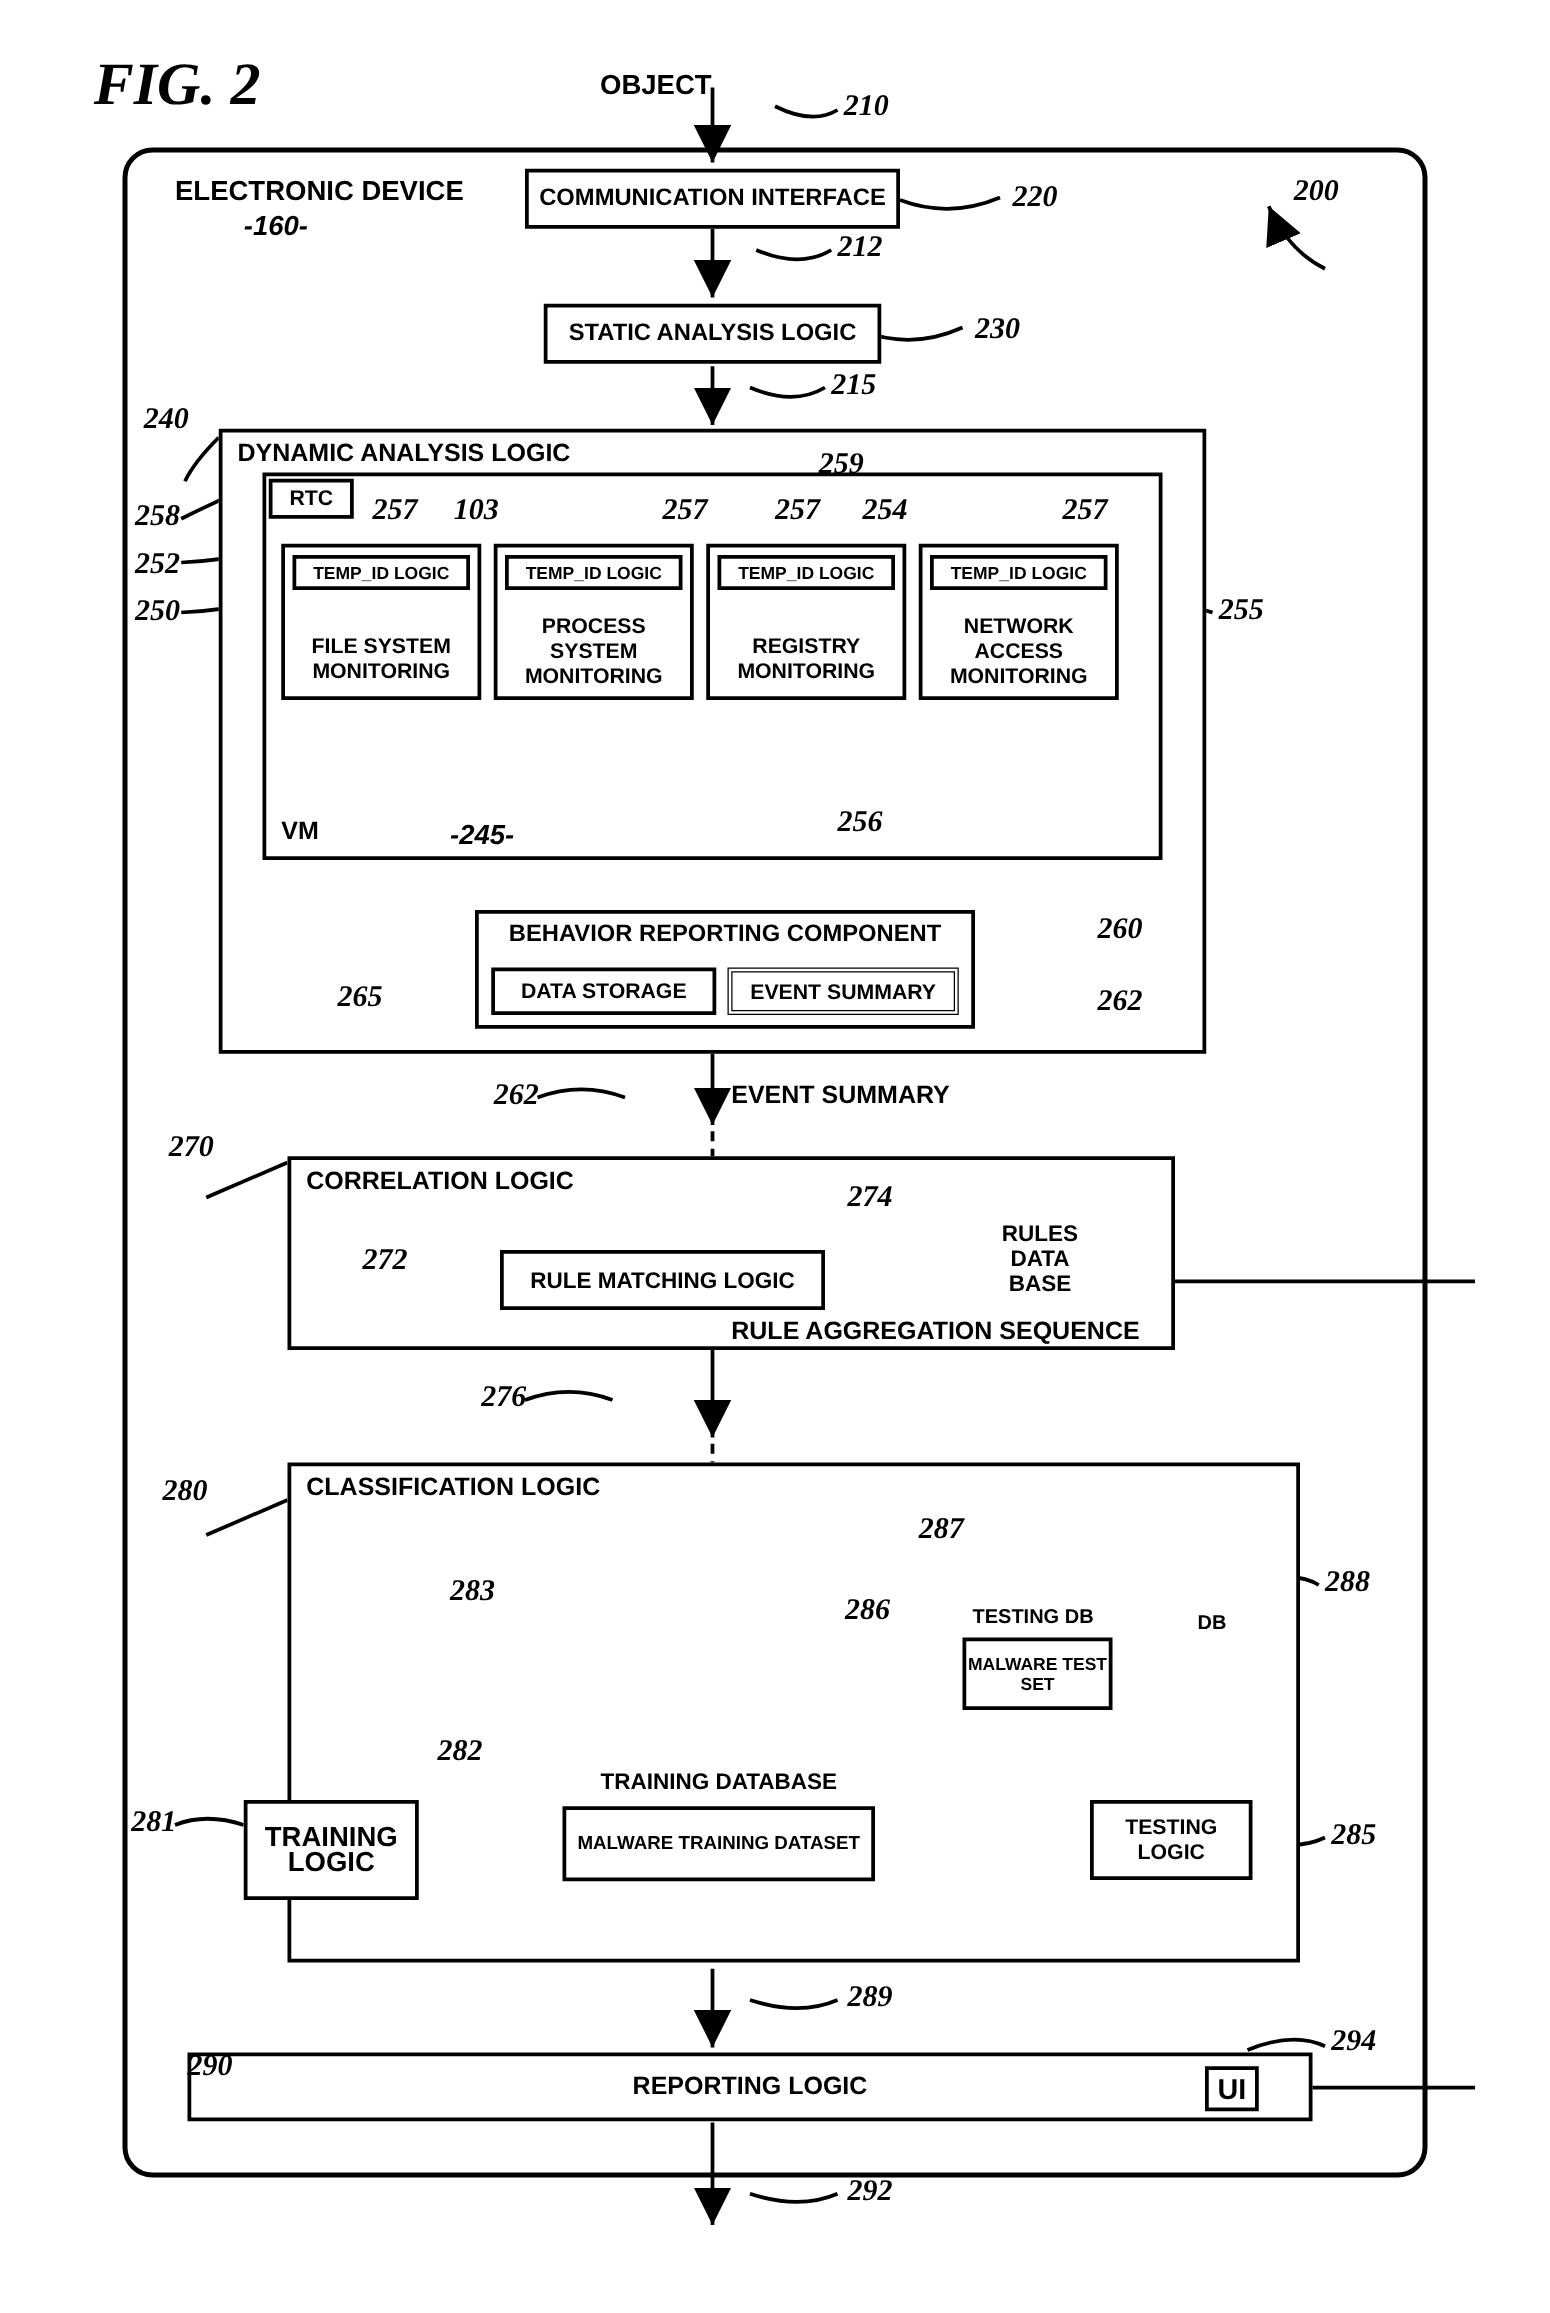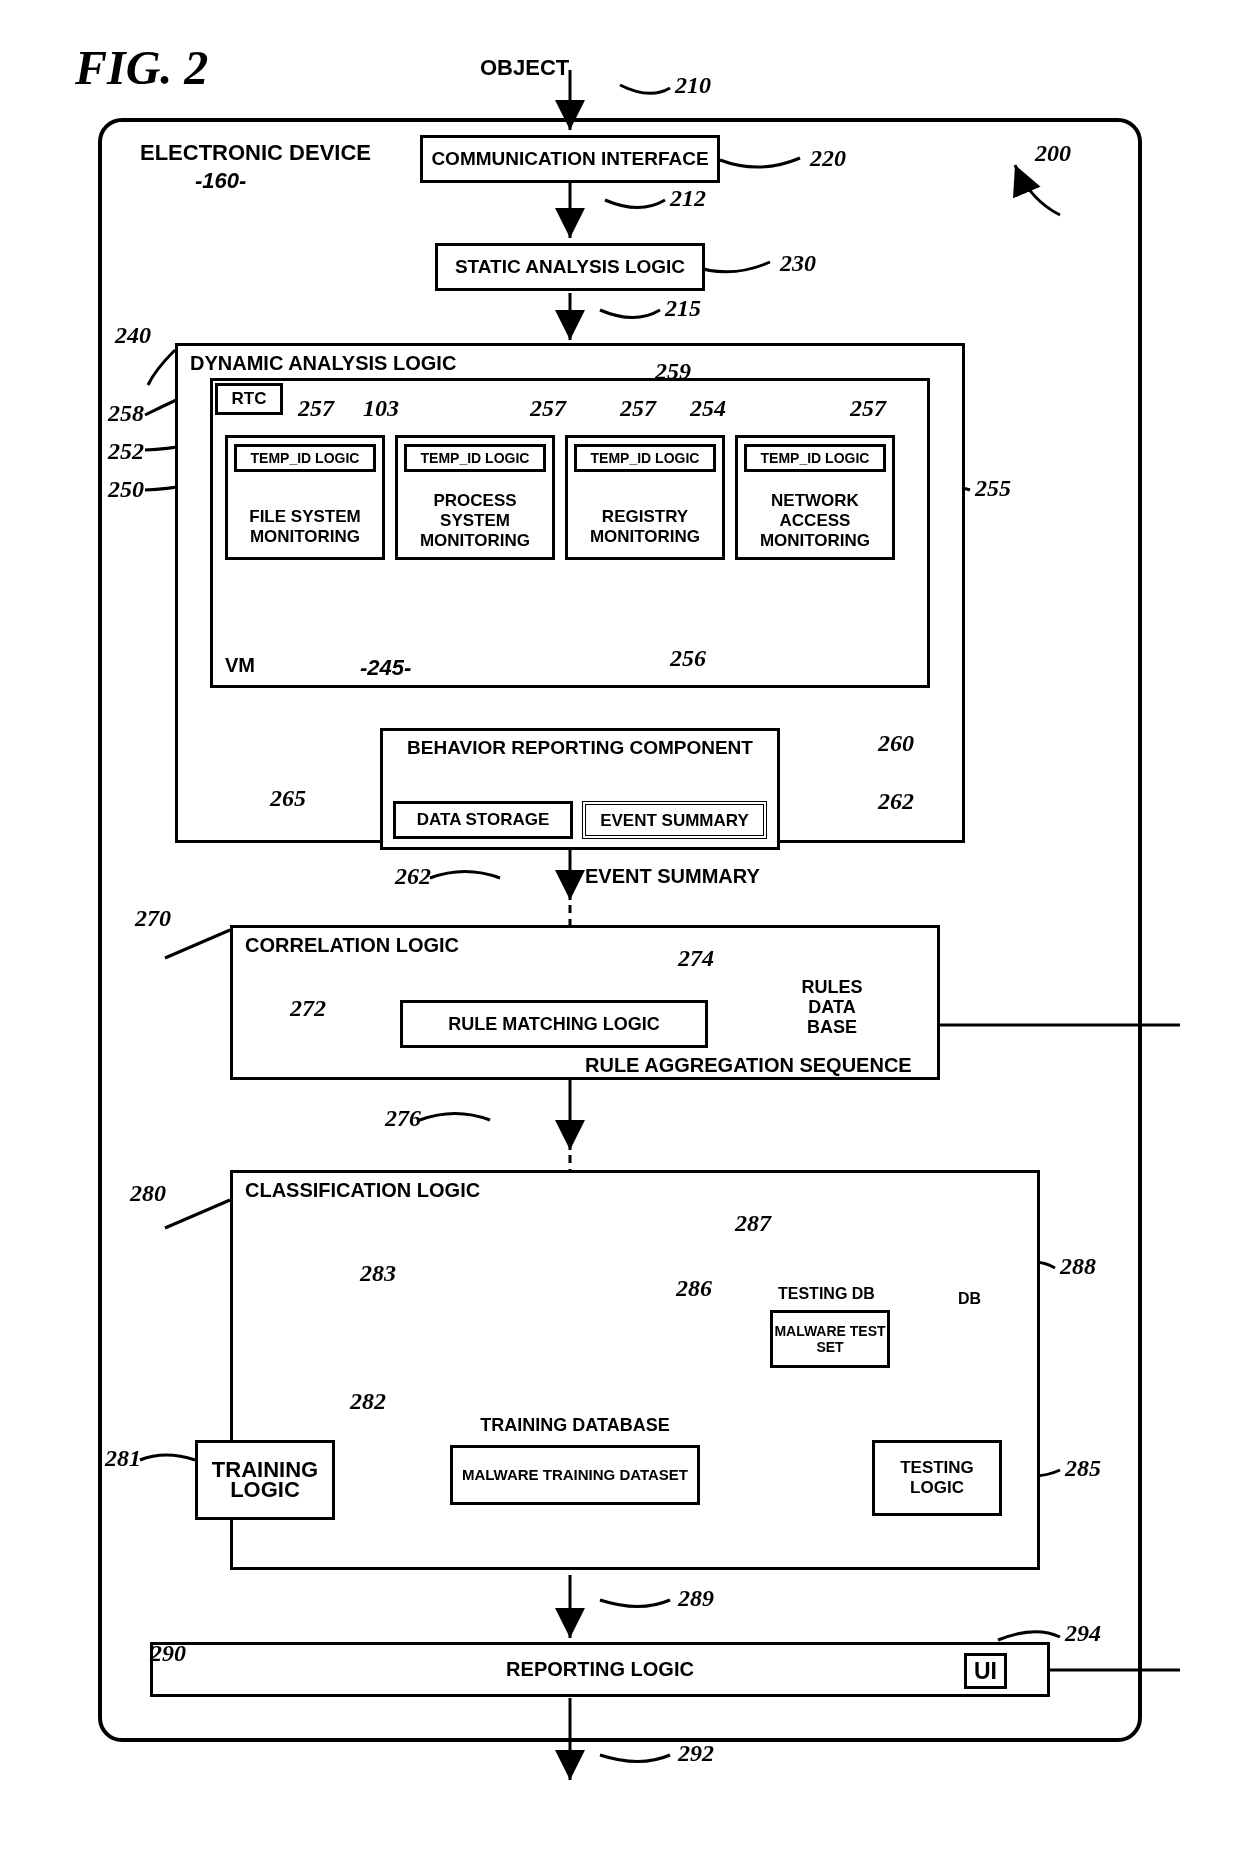--- a/index.html
+++ b/index.html
@@ -192,33 +192,33 @@
 </div>
 <div class="box" style="left:565px;top:435px;width:160px;height:125px;">
   <div class="box" style="left:6px;top:6px;right:6px;height:28px;line-height:22px;font-size:14px;">TEMP_ID LOGIC</div>
   <div style="position:absolute;left:4px;right:4px;bottom:10px;font-size:17px;line-height:20px;">REGISTRY MONITORING</div>
 </div>
 <div class="box" style="left:735px;top:435px;width:160px;height:125px;">
   <div class="box" style="left:6px;top:6px;right:6px;height:28px;line-height:22px;font-size:14px;">TEMP_ID LOGIC</div>
   <div style="position:absolute;left:4px;right:4px;bottom:6px;font-size:17px;line-height:20px;">NETWORK ACCESS MONITORING</div>
 </div>
 
-<div class="box" style="left:380px;top:728px;width:400px;height:122px;">
+<div class="box" style="left:380px;top:728px;width:400px;height:95px;">
   <div style="position:absolute;left:8px;right:8px;top:6px;font-size:19px;">BEHAVIOR REPORTING COMPONENT</div>
   <div class="box" style="left:10px;bottom:8px;width:180px;height:38px;line-height:32px;font-size:17px;border-width:3px;">DATA STORAGE</div>
   <div class="box" style="right:10px;bottom:8px;width:185px;height:38px;line-height:32px;font-size:17px;border:4px double #000;">EVENT SUMMARY</div>
 </div>
 
 <div class="plain" style="left:585px;top:865px;font-size:20px;">EVENT SUMMARY</div>
 
 <div class="box" style="left:230px;top:925px;width:710px;height:155px;text-align:left;">
   <div style="position:absolute;left:12px;top:6px;font-size:20px;">CORRELATION LOGIC</div>
 </div>
 
-<div class="box" style="left:400px;top:1000px;width:308px;height:48px;line-height:42px;font-size:18px;">RULE MATCHING LOGIC</div>
+<div class="box" style="left:400px;top:1000px;width:260px;height:48px;line-height:42px;font-size:18px;">RULE MATCHING LOGIC</div>
 
 <div class="plain" style="left:797px;top:977px;width:70px;text-align:center;font-size:18px;line-height:20px;">RULES DATA BASE</div>
 
 <div class="plain" style="left:585px;top:1054px;font-size:20px;">RULE AGGREGATION SEQUENCE</div>
 
 <div class="box" style="left:230px;top:1170px;width:810px;height:400px;text-align:left;">
   <div style="position:absolute;left:12px;top:6px;font-size:20px;">CLASSIFICATION LOGIC</div>
 </div>
 
 <div class="box" style="left:195px;top:1440px;width:140px;height:80px;font-size:22px;display:flex;align-items:center;justify-content:center;line-height:20px;">
@@ -232,21 +232,21 @@
   </div>
 
 <div class="plain" style="left:778px;top:1285px;font-size:16px;">TESTING DB</div>
 
 <div class="box" style="left:770px;top:1310px;width:120px;height:58px;font-size:14px;display:flex;align-items:center;justify-content:center;line-height:16px;">
     <span>MALWARE TEST SET</span>
   </div>
 
 <div class="plain" style="left:958px;top:1290px;font-size:16px;">DB</div>
 
-<div class="box" style="left:872px;top:1440px;width:130px;height:76px;font-size:17px;display:flex;align-items:center;justify-content:center;line-height:20px;">
+<div class="box" style="left:872px;top:1440px;width:130px;height:64px;font-size:17px;display:flex;align-items:center;justify-content:center;line-height:20px;">
     <span>TESTING LOGIC</span>
   </div>
 
 <div class="box" style="left:150px;top:1642px;width:900px;height:55px;line-height:48px;font-size:20px;position:absolute;">
   <span>REPORTING LOGIC</span>
   <div class="box" style="right:40px;top:8px;width:43px;height:36px;line-height:30px;font-size:23px;">UI</div>
 </div>
 
 <div class="label" style="left:675px;top:72px;">210</div>
 <div class="label" style="left:810px;top:145px;">220</div>

